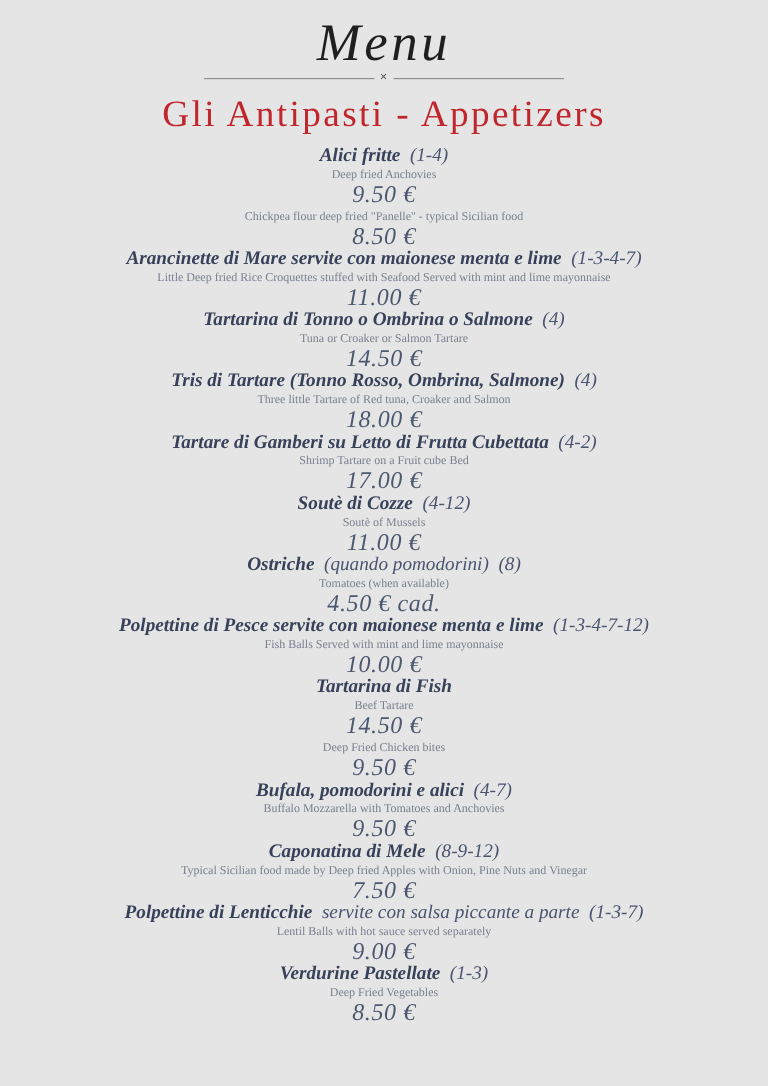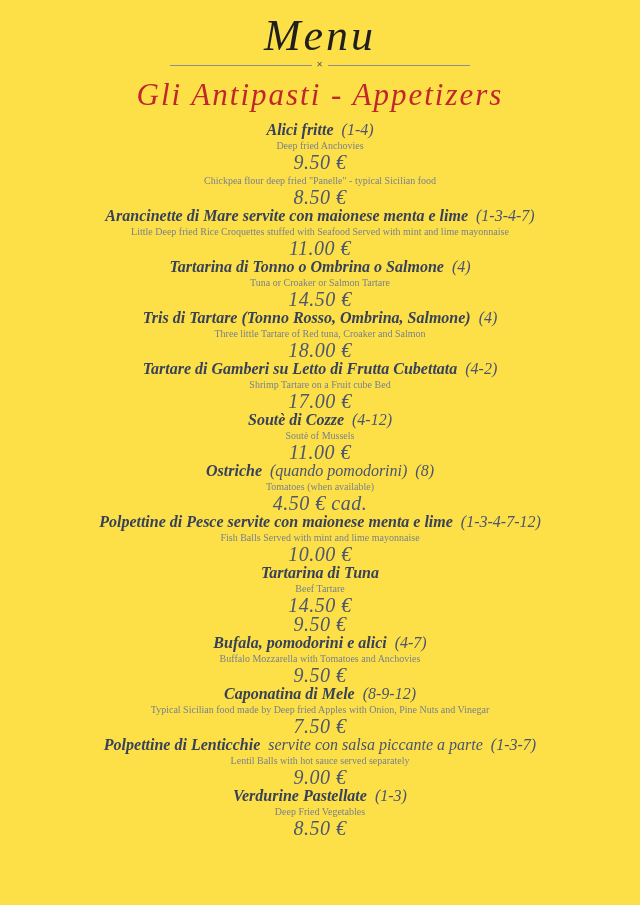--- a/index.html
+++ b/index.html
@@ -4,21 +4,21 @@
 <style>
   html, body {
     margin: 0;
     padding: 0;
     background: #ffffff;
   }
   .page {
     width: 640px;
     height: 905px;
     margin: 0 auto;
-    background: #fde047;
+    background: #e5e5e5;
     box-sizing: border-box;
     overflow: hidden;
     font-family: "Liberation Serif", serif;
     text-align: center;
   }
   
   .menu-title {
     margin: 12px 0 0 0;
     font-size: 44px;
     font-weight: 400;
@@ -44,21 +44,20 @@
     font-size: 8px;
     color: #555555;
     padding: 0 4px;
     line-height: 1;
     letter-spacing: 1px;
   }
   .section-heading {
     margin: 8px 0 10px 0;
     font-size: 31px;
     font-weight: 400;
-    font-style: italic;
     letter-spacing: 2px;
     color: #c0272d;
     line-height: 1.1;
   }
   
   .items {
     margin: 2px auto 0 auto;
     width: 620px;
   }
   .item {
@@ -190,29 +189,30 @@
         <span class="name">Polpettine di Pesce servite con maionese menta e lime</span>
         
         <span class="allergens">(1-3-4-7-12)</span>
       </div>
       <div class="item-desc">Fish Balls Served with mint and lime mayonnaise</div>
       <div class="item-price">10.00 €</div>
     </section>
 
     <section class="item">
       <div class="item-line">
-        <span class="name">Tartarina di Tuna</span>
+        <span class="name">Tartarina di Fish</span>
         
         
       </div>
       <div class="item-desc">Beef Tartare</div>
       <div class="item-price">14.50 €</div>
     </section>
 
     <section class="item">
+      <div class="item-desc">Deep Fried Chicken bites</div>
       <div class="item-price">9.50 €</div>
     </section>
 
     <section class="item">
       <div class="item-line">
         <span class="name">Bufala, pomodorini e alici</span>
         
         <span class="allergens">(4-7)</span>
       </div>
       <div class="item-desc">Buffalo Mozzarella with Tomatoes and Anchovies</div>

